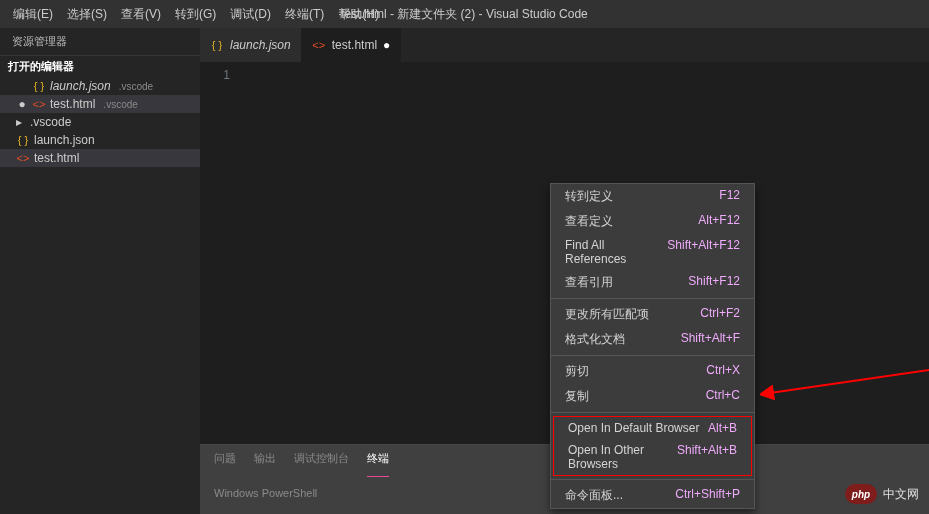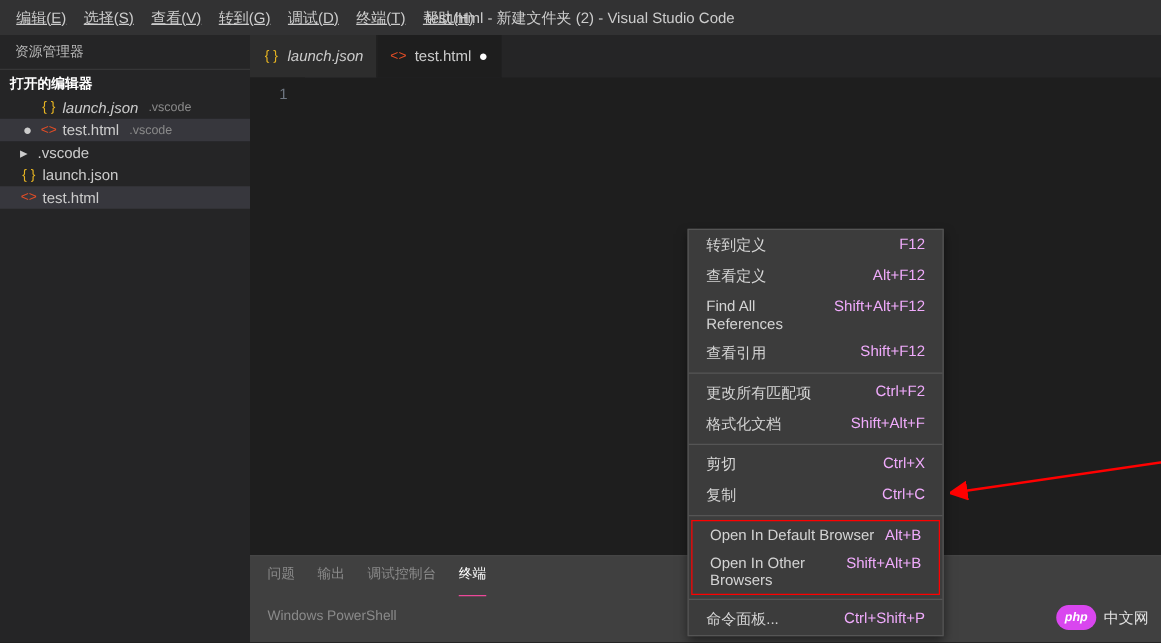--- a/index.html
+++ b/index.html
@@ -1,21 +1,21 @@
 <!DOCTYPE html>
 <html><head>
 <meta charset="utf-8">
 <style>
   * { margin: 0; padding: 0; box-sizing: border-box; font-family: "Segoe UI", "Microsoft YaHei", sans-serif; }
   body { width: 929px; height: 514px; background: #1e1e1e; color: #cccccc; font-size: 12px; overflow: hidden; position: relative; }
 
   
   .menubar { height: 28px; background: #323233; display: flex; align-items: center; position: relative; }
   .menubar .menus { display: flex; gap: 0; padding-left: 6px; }
-  .menubar .menu-item { padding: 4px 7px; color: #cccccc; text-decoration: underline; }
+  .menubar .menu-item { padding: 4px 7px; color: #cccccc; }
   .menubar .title { position: absolute; left: 50%; transform: translateX(-50%); color: #cccccc; font-size: 12px; }
 
   .body-row { display: flex; height: calc(100% - 28px); }
 
   
   .sidebar { width: 200px; background: #252526; flex-shrink: 0; display: flex; flex-direction: column; }
   .sidebar-title { padding: 6px 12px; font-size: 11px; color: #bbbbbb; }
   .section-header { padding: 3px 8px; font-size: 11px; font-weight: bold; color: #ffffff; border-top: 1px solid rgba(255,255,255,0.08); }
   .tree-item { display: flex; align-items: center; padding: 2px 4px 2px 16px; gap: 4px; font-size: 12px; }
   .tree-item.selected { background: #37373d; }
@@ -48,21 +48,21 @@
   .annotation-arrow { position: absolute; top: 310px; left: 560px; width: 330px; height: 70px; z-index: 20; pointer-events: none; }
 
   
   .bottom-panel { height: 70px; background: #404040; border-top: 1px solid #454545; }
   .panel-tabs { display: flex; gap: 18px; padding: 6px 14px; font-size: 11px; color: #8a8a8a; }
   .panel-tabs .ptab.active { color: #ffffff; border-bottom: 1px solid #ec4899; padding-bottom: 10px; }
   .panel-content { padding: 4px 14px; color: #8a8a8a; font-size: 11px; }
 
   
   .watermark { position: absolute; right: 10px; bottom: 10px; display: flex; align-items: center; gap: 6px; z-index: 30; }
-  .watermark .logo { width: 32px; height: 20px; background: #d946ef; border-radius: 10px / 10px; color: #fff; display: flex; align-items: center; justify-content: center; font-weight: bold; font-size: 10px; font-style: italic; }
+  .watermark .logo { width: 32px; height: 20px; background: #7f1d1d; border-radius: 10px / 10px; color: #fff; display: flex; align-items: center; justify-content: center; font-weight: bold; font-size: 10px; font-style: italic; }
   .watermark .txt { color: #e0e0e0; font-size: 12px; }
 </style>
 </head>
 <body>
 
 <div class="menubar">
   <div class="menus">
     <div class="menu-item">编辑(E)</div>
     <div class="menu-item">选择(S)</div>
     <div class="menu-item">查看(V)</div>

